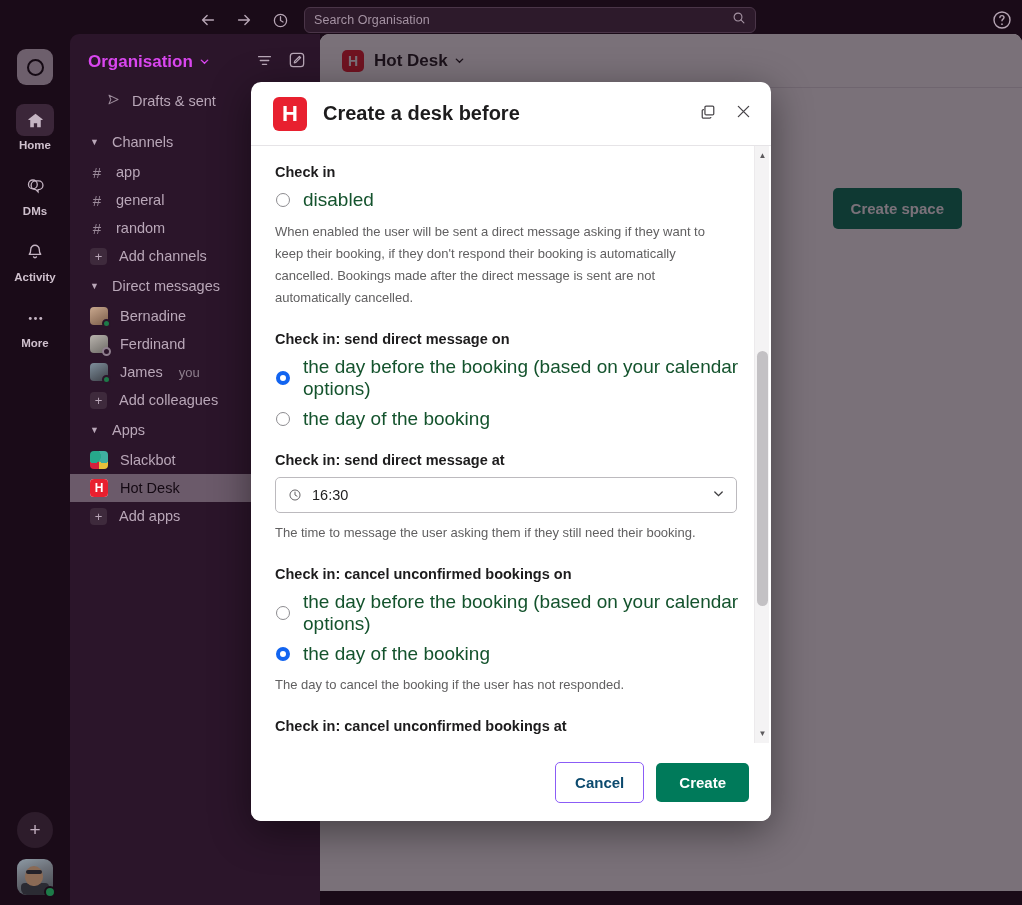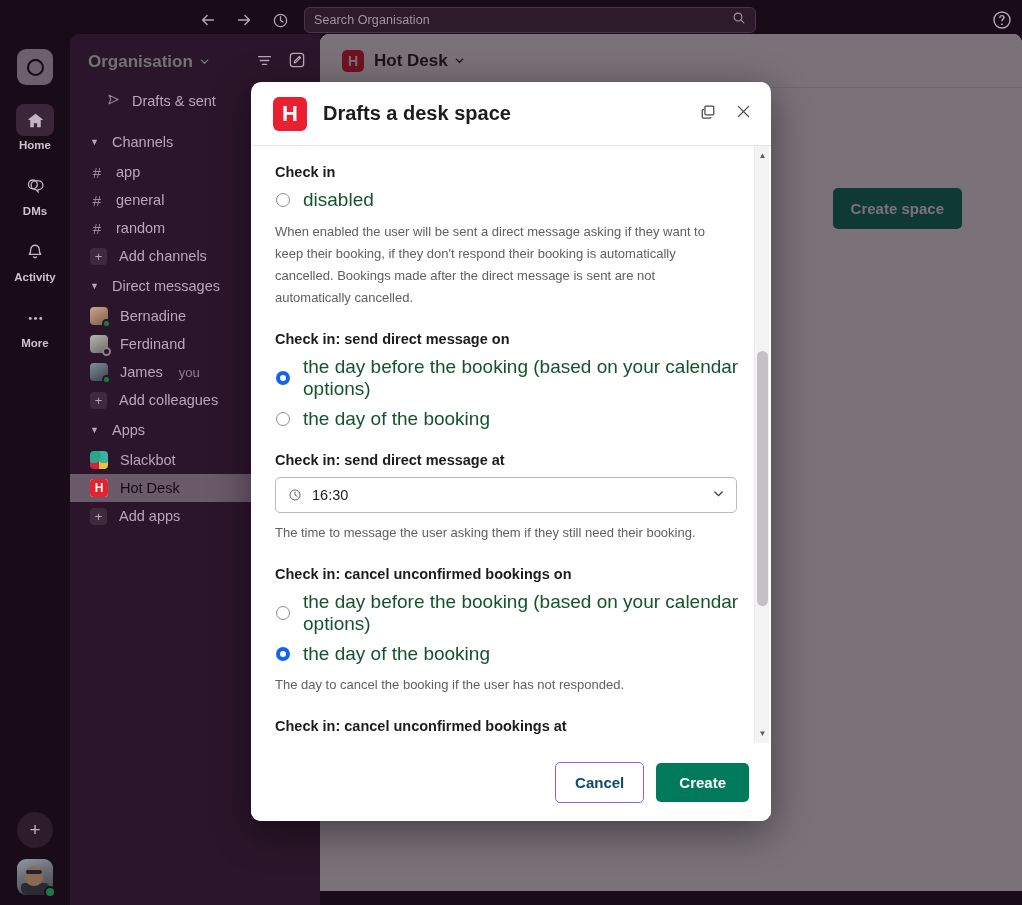--- a/index.html
+++ b/index.html
@@ -136,21 +136,21 @@
     background: #2b152a;
     border-radius: 9px 0 0 0;
     padding-top: 6px;
     overflow: hidden;
   }
   .sb-head {
     height: 44px; display: flex; align-items: center;
     padding: 0 14px 0 18px;
   }
   .sb-title {
-    font-size: 17px; font-weight: bold; color: #737373;
+    font-size: 17px; font-weight: bold; color: #d946ef;
     display: flex; align-items: flex-end; gap: 6px;
   }
   .sb-head-actions {
     margin-left: auto; display: flex; align-items: center; gap: 15px;
     color: #b9a8b8;
   }
   .sb-row {
     height: 28px; display: flex; align-items: center;
     padding-left: 20px; gap: 12px;
     color: #b9a7b8; font-size: 14.5px;
@@ -600,21 +600,21 @@
     <div class="main-body">
       <div class="blurb">r park, or anywhere with a</div>
       <button class="create-space-btn">Create space</button>
     </div>
   </div>
   <div class="dimmer"></div>
 
   <div class="modal">
     <div class="modal-head">
       <span class="logo">H</span>
-      <span class="modal-title">Drafts a desk space</span>
+      <span class="modal-title">Create a desk before</span>
       <span class="modal-head-actions">
         <span>
           <svg width="18" height="18" viewBox="0 0 20 20" fill="none" stroke="currentColor" stroke-width="1.4">
               <rect x="6.6" y="3.4" width="9.8" height="9.8" rx="1.3"></rect>
               <path d="M13.2 15.6a1.3 1.3 0 0 1-1.3 1.3H4.9a1.3 1.3 0 0 1-1.3-1.3V8.6a1.3 1.3 0 0 1 1.3-1.3h.6"></path>
             </svg>
         </span>
         <span>
           <svg width="19" height="19" viewBox="0 0 20 20" fill="none" stroke="currentColor" stroke-width="1.4" stroke-linecap="round">
               <path d="M4.6 4.6l10.8 10.8M15.4 4.6L4.6 15.4"></path>

